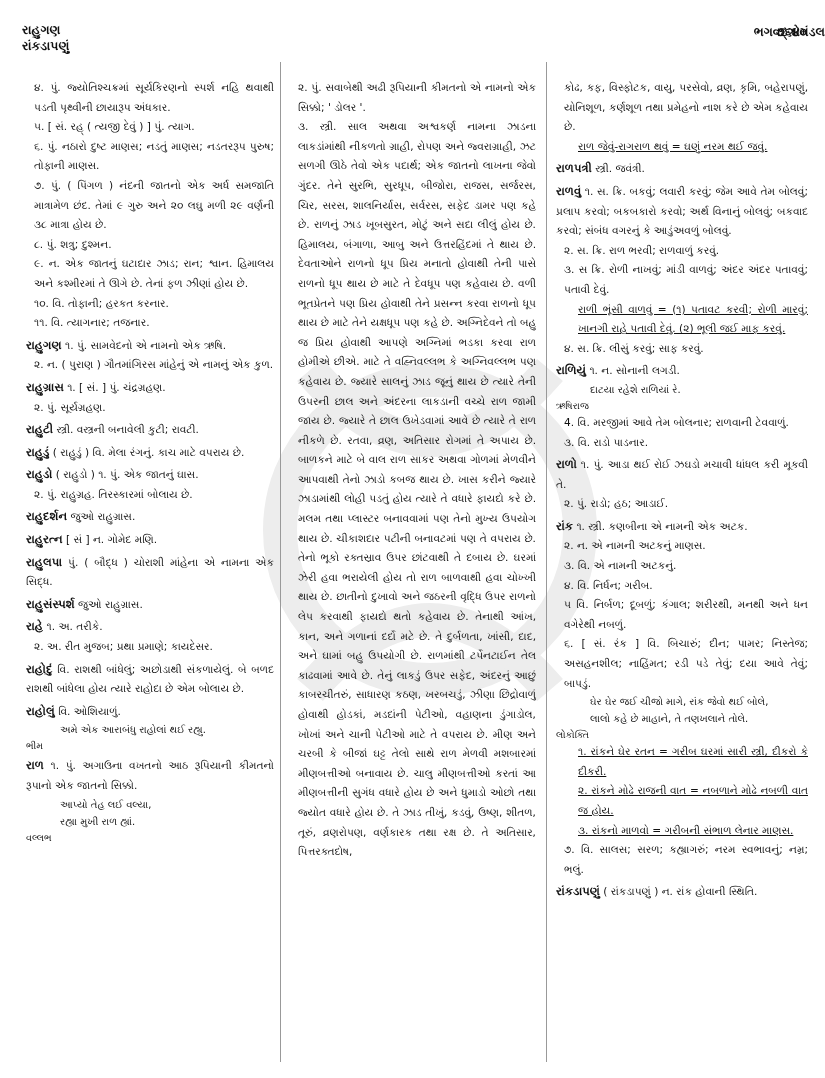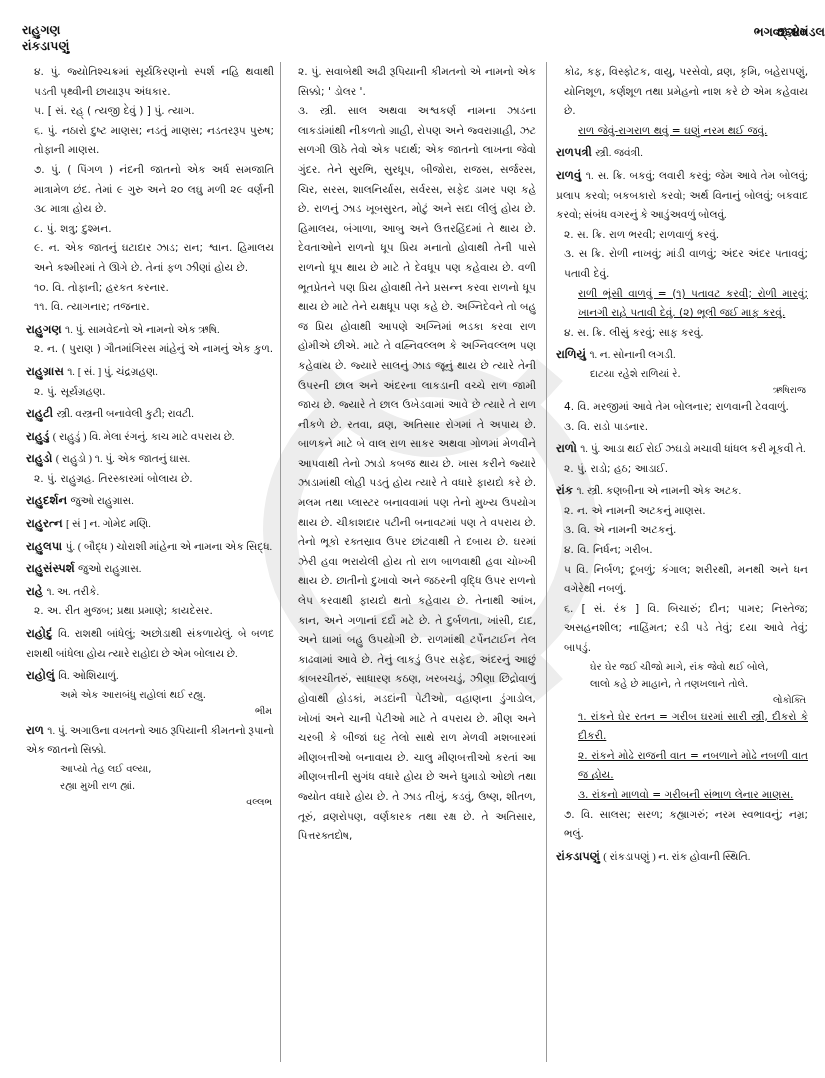--- a/index.html
+++ b/index.html
@@ -15,33 +15,33 @@
   .page-header { position: absolute; left: 0; top: 0; width: 825px; height: 60px; z-index: 2; }
   .guide {
     position: absolute; left: 22px; top: 22px; font-size: 12.5px; font-weight: bold; line-height: 16px;
   }
   .running-title {
     position: absolute; left: 0; width: 825px; top: 24px; text-align: right;
     font-size: 12.5px; font-weight: bold;
   }
   .page-number { position: absolute; right: 18px; top: 24px; font-size: 12.5px; font-weight: bold; }
   .columns { position: absolute; top: 62px; left: 0; width: 825px; height: 1010px; z-index: 1; }
-  .col { position: absolute; top: 0; height: 1000px; overflow: hidden; }
+  .col { position: absolute; top: 16px; height: 1000px; overflow: hidden; }
   .col1 { left: 26px; width: 248px; }
   .col2 { left: 290px; width: 246px; }
   .col3 { left: 556px; width: 252px; }
   .divider { position: absolute; top: 0; width: 1px; background: #999; height: 1000px; }
   .d1 { left: 280px; } .d2 { left: 546px; }
 
   .entry { font-size: 10.6px; line-height: 19.6px; margin: 0 0 3px 0; text-align: justify; }
   .entry .hw { font-weight: bold; font-size: 11.6px; }
   .entry .sense { display: block; padding-left: 8px; }
-  .entry .first { display: inline; font-family: Liberation Serif, serif; }
+  .entry .first { display: inline; }
   .quote { display: block; padding-left: 34px; font-size: 10px; line-height: 17px; }
-  .attrib { display: block; text-align: right; font-size: 9.5px; line-height: 15px; padding-right: 2px; }
+  .attrib { display: block; text-align: left; font-size: 9.5px; line-height: 15px; padding-right: 2px; }
   .idiom { display: block; padding-left: 22px; text-decoration: underline; }
 </style>
 </head>
 <body>
 
 <svg class="watermark" viewBox="0 0 400 560">
   <g fill="none" stroke="#ededed" stroke-width="34">
     <circle cx="200" cy="280" r="150"></circle>
     <path d="M80 120 Q200 260 320 120"></path>
     <path d="M80 440 Q200 300 320 440"></path>

